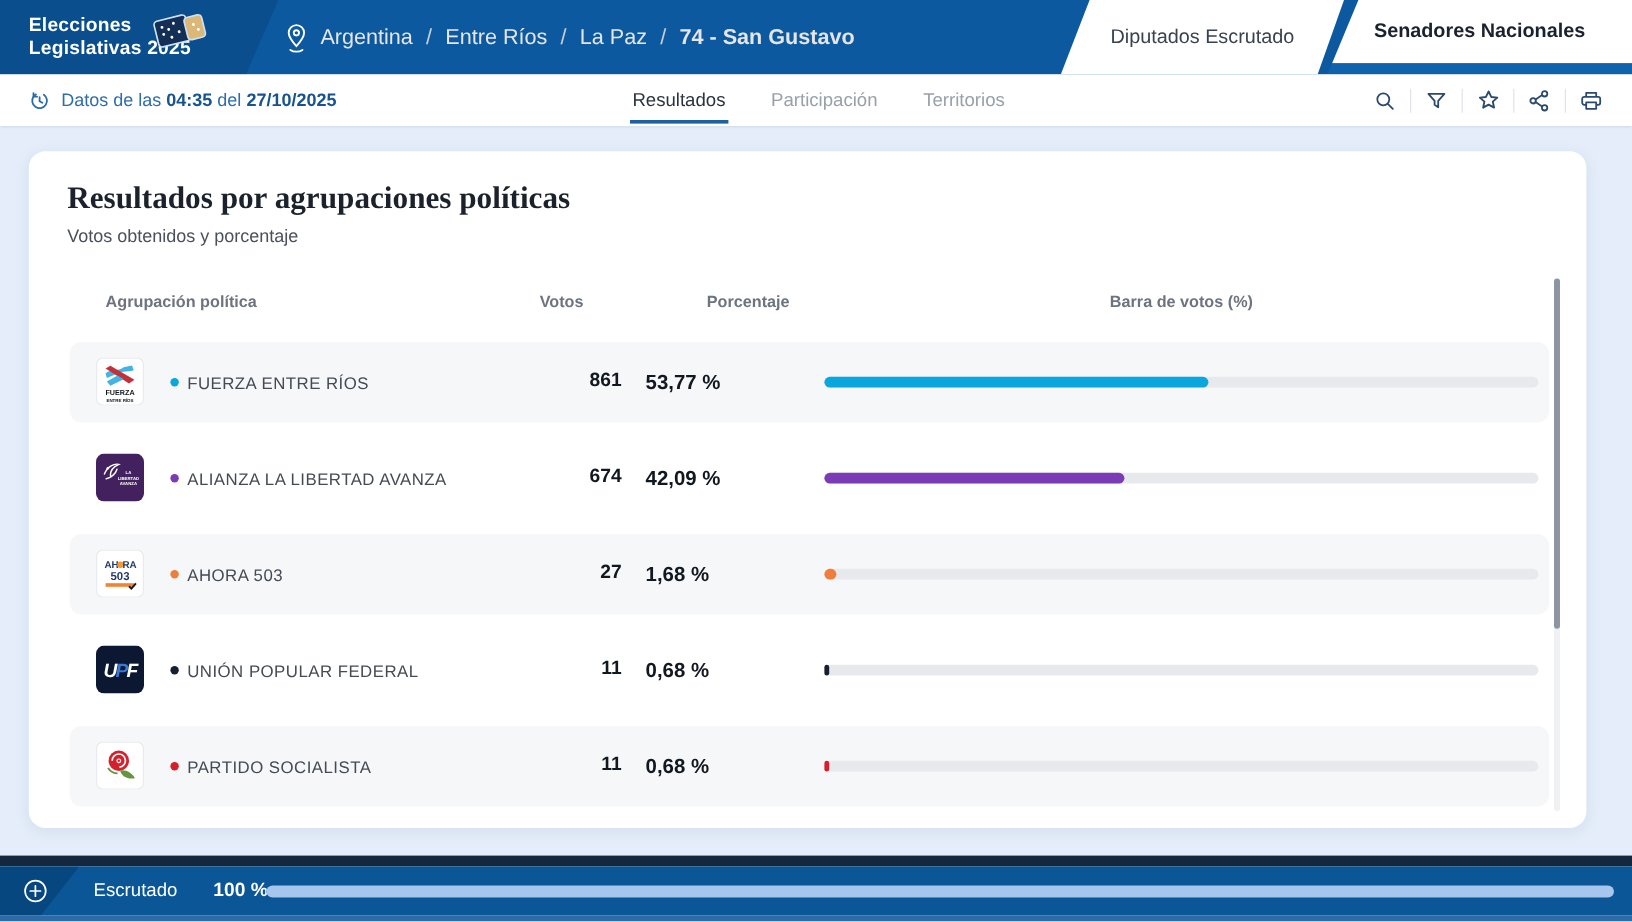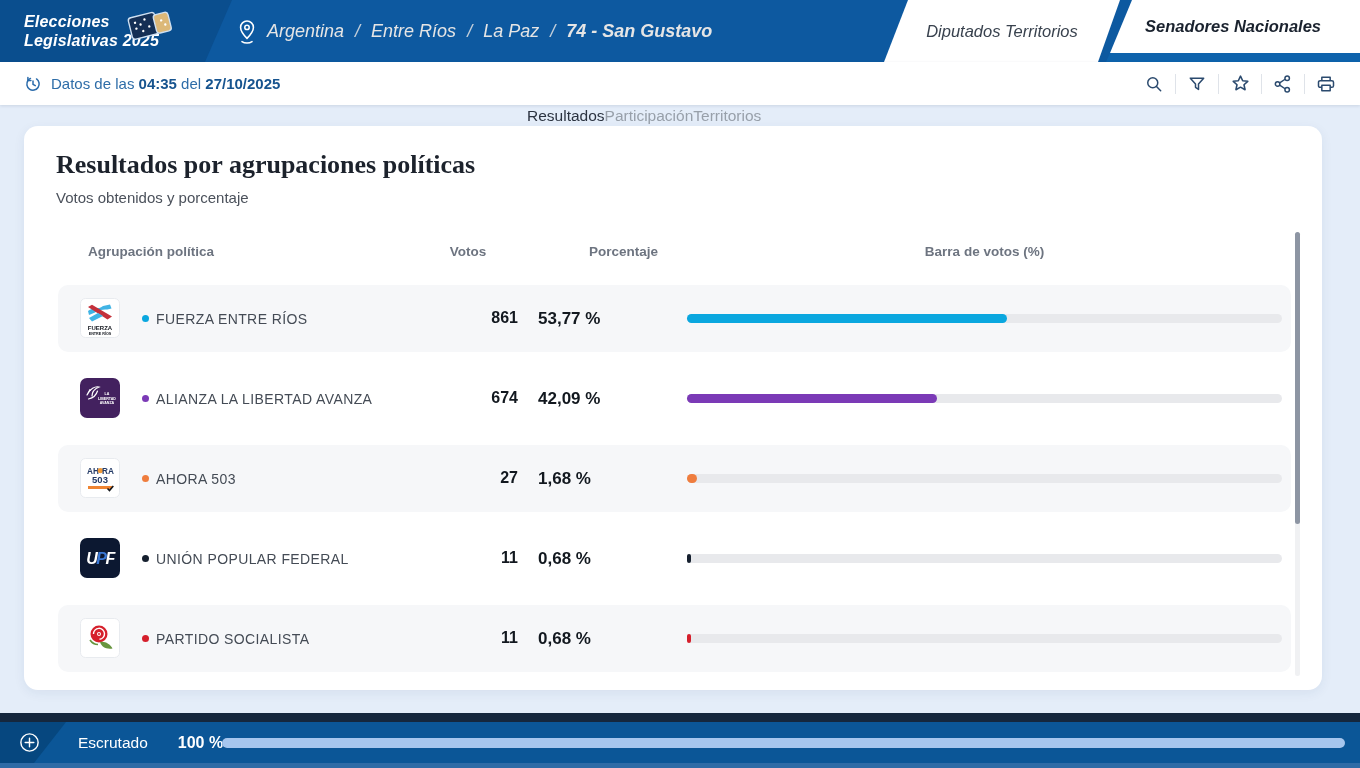--- a/index.html
+++ b/index.html
@@ -1,21 +1,21 @@
 <!DOCTYPE html>
 <html><head>
 <meta charset="utf-8">
 <style>
   * { margin:0; padding:0; box-sizing:border-box; }
   html,body { background:#cfd8e6; }
   .canvas { position:relative; width:1360px; height:768px; background:#e4edf9; overflow:hidden;
             font-family:"Liberation Sans", sans-serif; }
 
   
-  .hdr { position:absolute; top:0; left:0; width:1360px; height:62px; background:#0d59a0;font-style:italic; }
+  .hdr { position:absolute; top:0; left:0; width:1360px; height:62px; background:#0d59a0; }
   .hdr-logo-seg { position:absolute; left:0; top:0; width:232px; height:62px; background:#0a4e8e;
                   clip-path:polygon(0 0,232px 0,205px 62px,0 62px); }
   .logo-wrap { position:absolute; left:24px; top:12px; color:#fff; font-weight:bold;
                font-size:16px; line-height:1.2; letter-spacing:.2px; }
   .logo-art { position:absolute; left:122px; top:4px; }
   .crumb { position:absolute; left:236px; top:0; height:62px; display:flex; align-items:center;
            gap:9px; color:#e5e5e5; font-size:18px; }
   .crumb .sep { opacity:.85; margin:0 2px; }
   .crumb .cur { font-weight:bold; }
   .crumb-item { cursor:pointer; }
@@ -30,21 +30,21 @@
              font-size:16.5px; font-weight:bold; color:#1a222e; cursor:pointer; }
   .tab-sen-bar { position:absolute; left:1106px; top:53px; width:254px; height:9px; background:#0e63ac;
                  clip-path:polygon(4px 0,254px 0,254px 9px,0 9px); }
 
   
   .tb { position:absolute; top:62px; left:0; width:1360px; height:43px; background:#fff;
         box-shadow:0 1px 3px rgba(20,40,70,.12); }
   .tb-data { position:absolute; left:24px; top:0; height:43px; display:flex; align-items:center;
              gap:9px; color:#2e6da8; font-size:15px; }
   .tb-data b { color:#17548f; }
-  .tb-tabs { position:absolute; left:527px; top:0; height:43px; display:flex; align-items:center;margin-top:32px; }
+  .tb-tabs { position:absolute; left:527px; top:0; height:43px; display:flex; gap:38px; align-items:center; }
   .tb-tab { position:relative; height:43px; line-height:43px; font-size:15.5px; color:#98a0aa; cursor:pointer; }
   .tb-tab.active { color:#2b3340; }
   .tb-tab.active::after { content:''; position:absolute; left:-2px; right:-2px; bottom:2px; height:3px; background:#1e5f9f; }
   .tb-icons { position:absolute; right:22px; top:0; height:43px; display:flex; align-items:center; }
   .tb-ic { display:flex; align-items:center; justify-content:center; width:24px; height:24px; cursor:pointer; }
   .tb-sep { width:1px; height:20px; background:#dfe3e9; margin:0 9px; }
 
   
   .card { position:absolute; left:24px; top:126px; width:1298px; height:564px; background:#fff;
           border-radius:14px; box-shadow:0 3px 12px rgba(30,60,100,.07); }
@@ -129,21 +129,21 @@
       </span>
       <span class="crumb-item">Argentina</span>
       <span class="sep">/</span>
       <span class="crumb-item">Entre Ríos</span>
       <span class="sep">/</span>
       <span class="crumb-item">La Paz</span>
       <span class="sep">/</span>
       <span class="crumb-item cur">74 - San Gustavo</span>
     </div>
 
-    <div class="tab-dip">Diputados Territorios</div>
+    <div class="tab-dip">Diputados Escrutado</div>
     <div class="tab-sen">Senadores Nacionales</div>
     <div class="tab-sen-bar"></div>
   </div>
 
   <div class="tb">
     <div class="tb-data">
       <span style="display:flex">
         <svg width="18" height="18" viewBox="0 0 24 24" fill="none" stroke="#2a6bab" stroke-width="2" stroke-linecap="round">
           <circle cx="12" cy="12" r="8.2" stroke-dasharray="42 10" transform="rotate(-55 12 12)"></circle>
           <path d="M5.2 3.4v4h4"></path>

